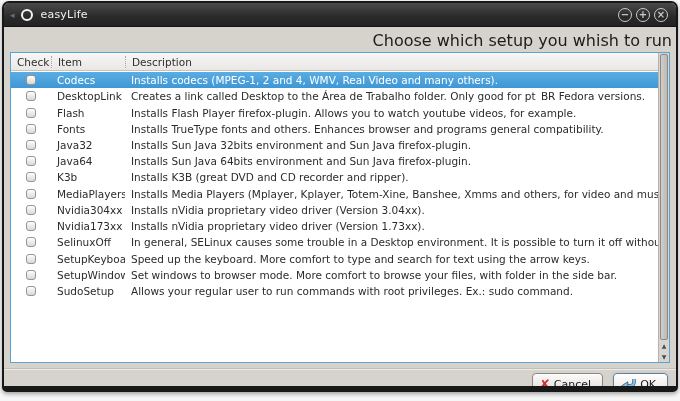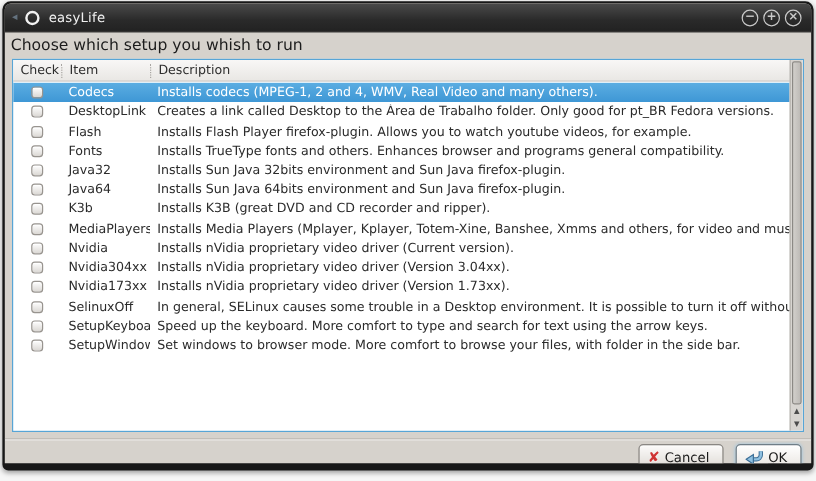--- a/index.html
+++ b/index.html
@@ -25,22 +25,23 @@
   }
   .title-text { font-size:11px; letter-spacing:.2px; color:#f0f0f0; }
   .win-controls { margin-left:auto; display:flex; gap:4px; }
   .win-btn {
     width:14px; height:14px; border:1.5px solid #c9c9c9; border-radius:50%;
     color:#c9c9c9; font-size:10px; line-height:11px; text-align:center;
     cursor:default; font-weight:bold;
   }
   
   .prompt {
-    flex:0 0 20px; font-size:13px; color:#1c1c1c;
+    flex:0 0 20px; font-size:16px; color:#1c1c1c;
     padding:4px 4px 0 5px;
+    text-align:right;
   }
   
   .table-wrap {
     position:relative; margin:2px 6px 0 6px; height:311px; flex:0 0 311px;
     border:1px solid #57a5d6; background:#ffffff; overflow:hidden;
   }
   .thead {
     display:flex; height:18px; font-size:10.5px; color:#2e2e2e;
     background:linear-gradient(#f8f7f6,#e9e7e4);
     border-bottom:1px solid #c7c4c0; align-items:center;
@@ -182,27 +183,20 @@
     <div class="cell-check">
       <span class="checkbox"></span>
     </div>
     <div class="cell-item">MediaPlayers</div>
     <div class="cell-desc">Installs Media Players (Mplayer, Kplayer, Totem-Xine, Banshee, Xmms and others, for video and music).</div>
   </div>
         <div class="row">
     <div class="cell-check">
       <span class="checkbox"></span>
     </div>
-    <div class="cell-item">Nvidia</div>
-    <div class="cell-desc">Installs nVidia proprietary video driver (Current version).</div>
-  </div>
-        <div class="row">
-    <div class="cell-check">
-      <span class="checkbox"></span>
-    </div>
     <div class="cell-item">Nvidia304xx</div>
     <div class="cell-desc">Installs nVidia proprietary video driver (Version 3.04xx).</div>
   </div>
         <div class="row">
     <div class="cell-check">
       <span class="checkbox"></span>
     </div>
     <div class="cell-item">Nvidia173xx</div>
     <div class="cell-desc">Installs nVidia proprietary video driver (Version 1.73xx).</div>
   </div>
@@ -219,20 +213,27 @@
     </div>
     <div class="cell-item">SetupKeyboard</div>
     <div class="cell-desc">Speed up the keyboard. More comfort to type and search for text using the arrow keys.</div>
   </div>
         <div class="row">
     <div class="cell-check">
       <span class="checkbox"></span>
     </div>
     <div class="cell-item">SetupWindows</div>
     <div class="cell-desc">Set windows to browser mode. More comfort to browse your files, with folder in the side bar.</div>
+  </div>
+        <div class="row">
+    <div class="cell-check">
+      <span class="checkbox"></span>
+    </div>
+    <div class="cell-item">SudoSetup</div>
+    <div class="cell-desc">Allows your regular user to run commands with root privileges. Ex.: sudo command.</div>
   </div>
       </div>
     <div class="scrollbar">
       <div class="scroll-thumb"></div>
       <div class="scroll-btn scroll-up">▲</div>
       <div class="scroll-btn scroll-down">▼</div>
     </div>
   </div>
 
   <div class="action-bar">

